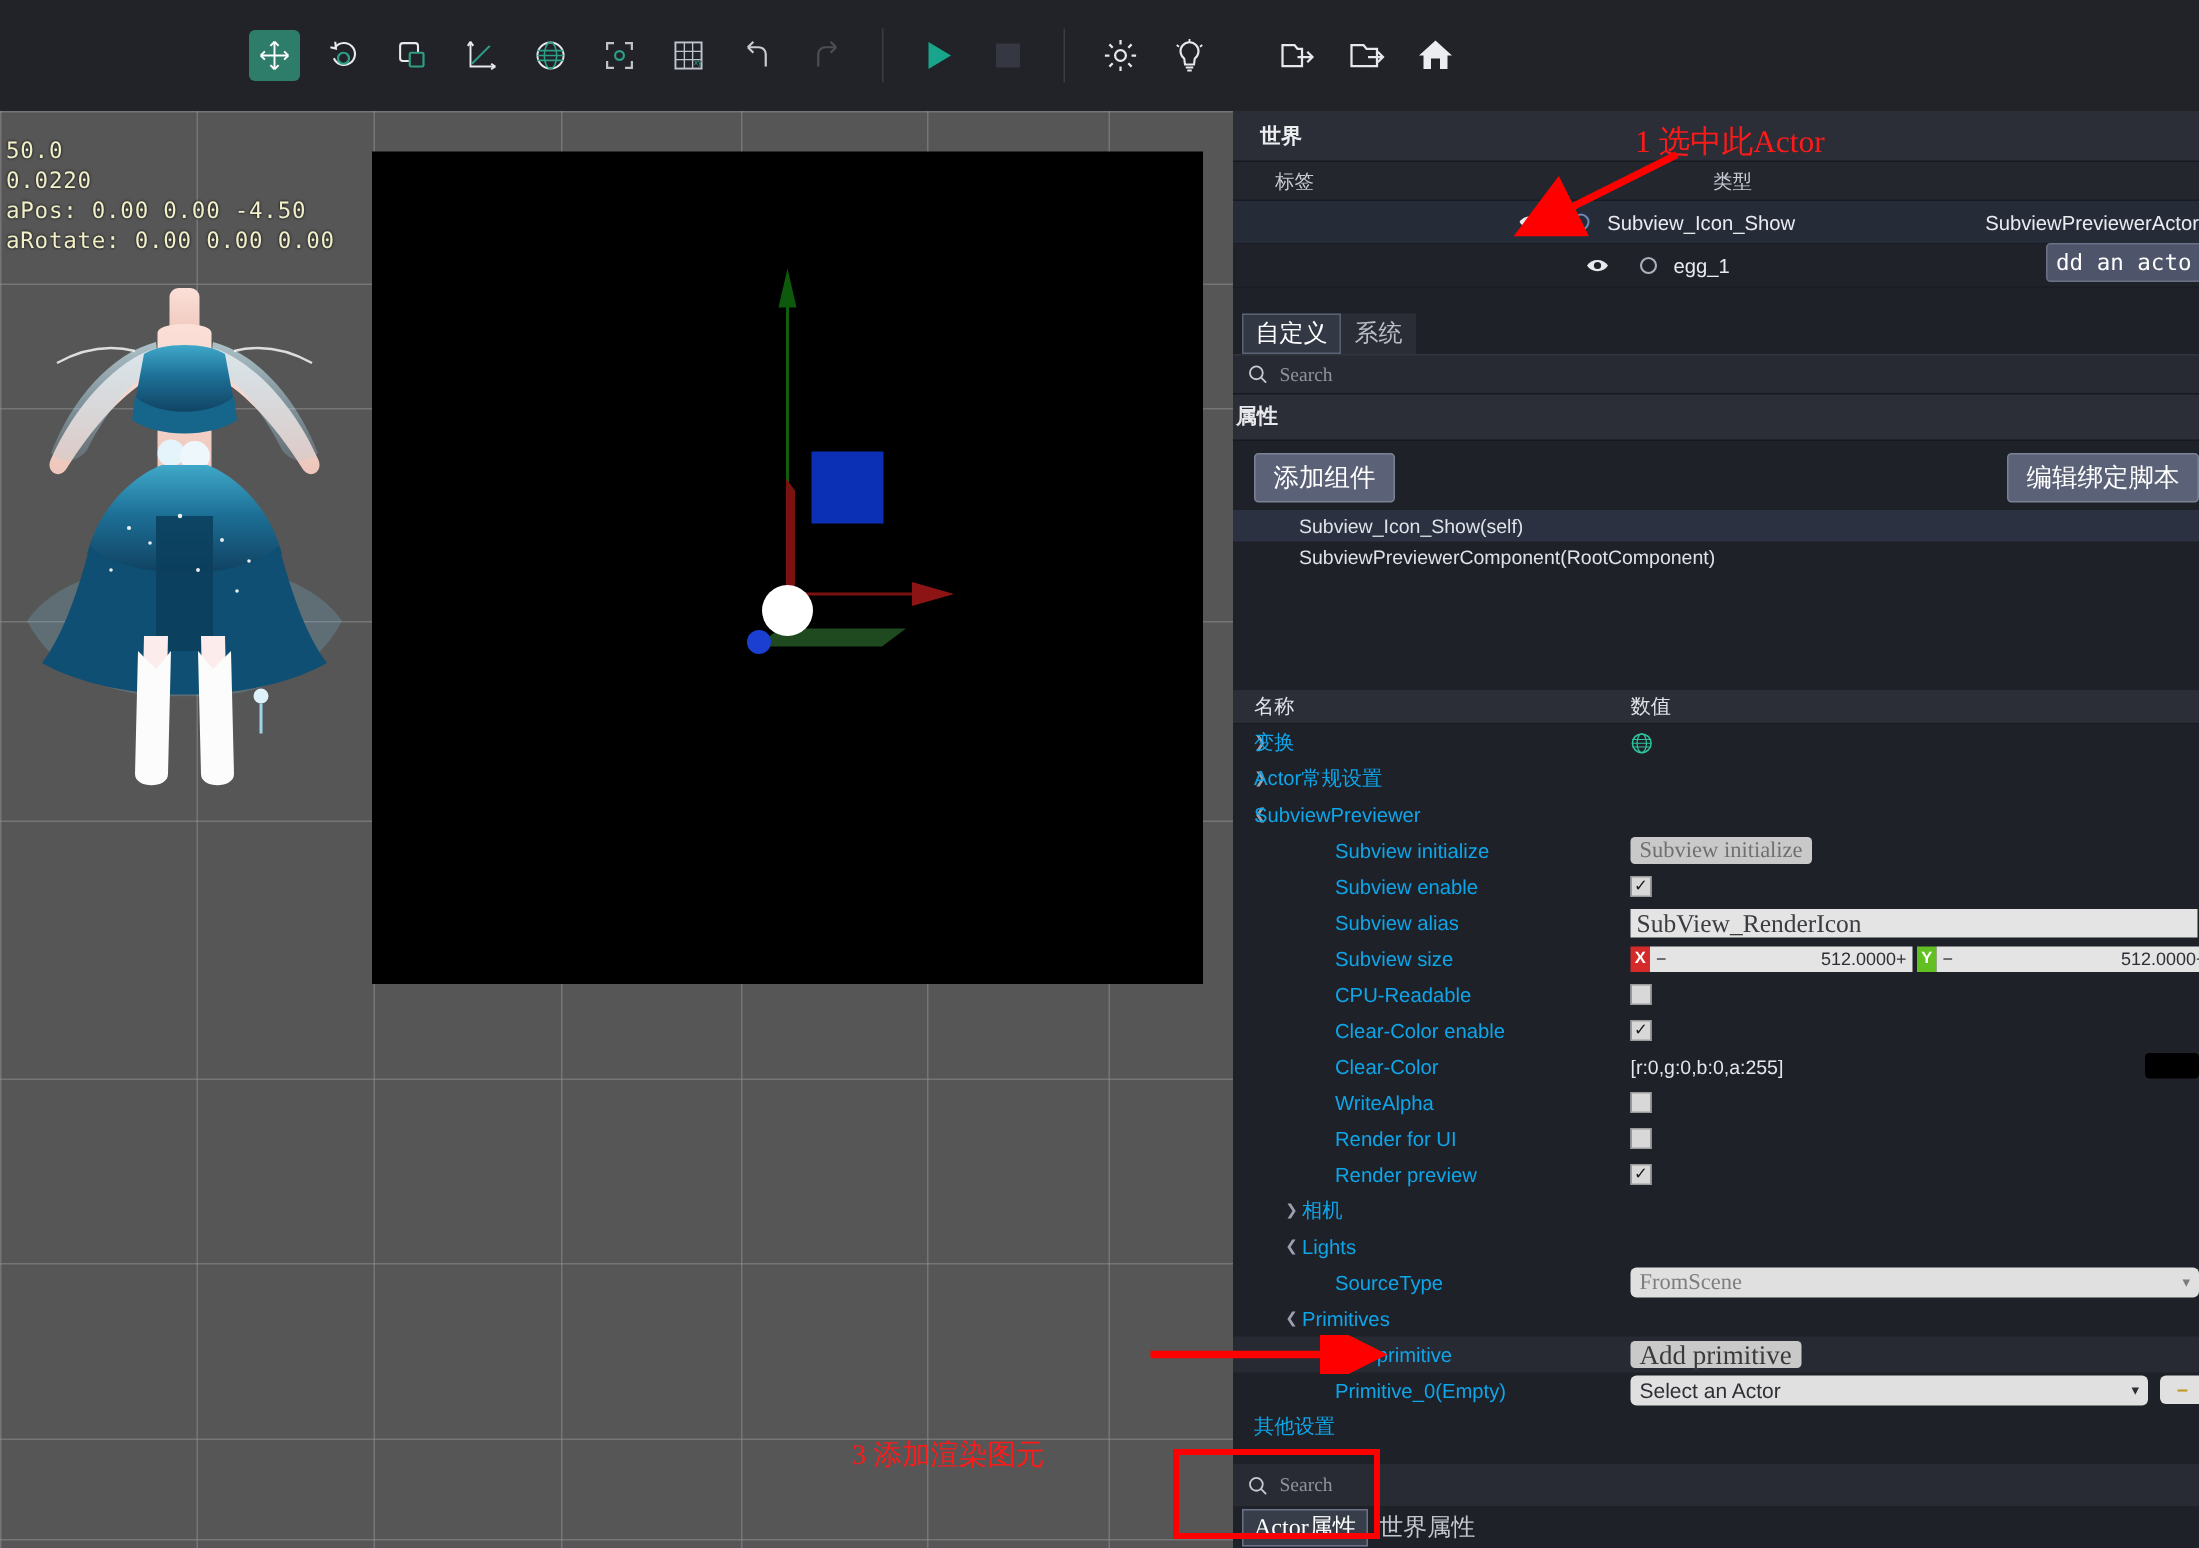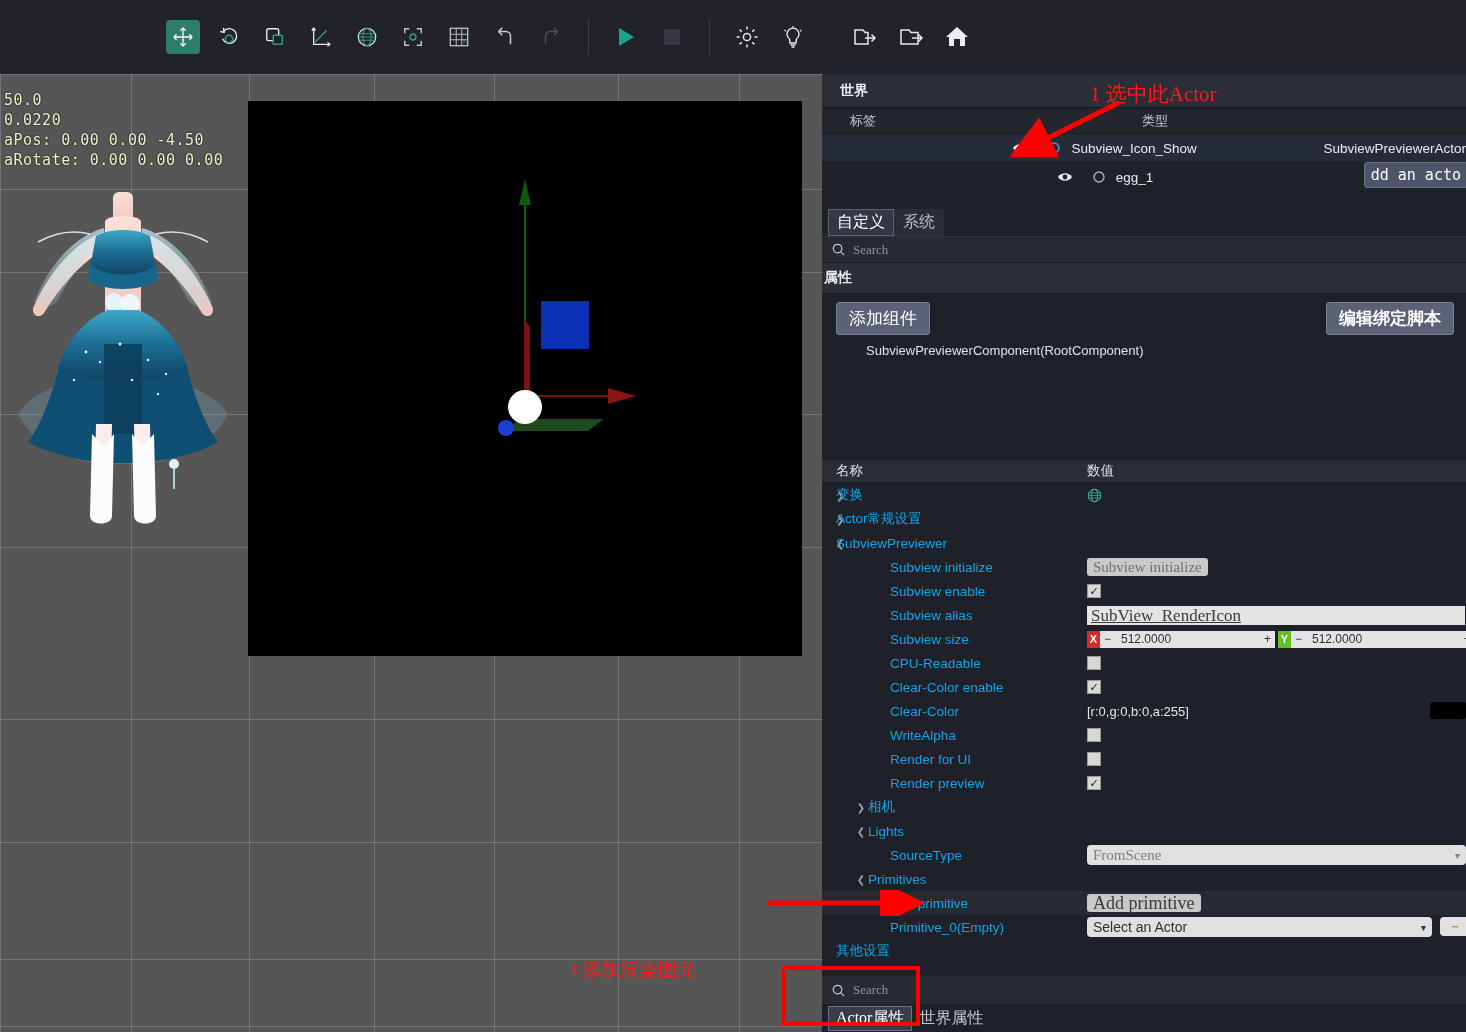--- a/index.html
+++ b/index.html
@@ -124,21 +124,21 @@
   }
 
   .btn-row { position: relative; height: 46px; }
   .blue-btn {
     position: absolute; top: 8px;
     background: #5b6278; color: #fff; font-size: 17px;
     font-family: "Liberation Serif", serif;
     padding: 4px 12px; border: 1px solid #7b8296; border-radius: 3px;
   }
   .blue-btn.l { left: 14px; }
-  .blue-btn.r { right: 12px; font-weight: bold; }
+  .blue-btn.r { right: 0; }
 
   .comp-row { height: 21px; font-size: 13px; padding-left: 44px; color: #dfe2e8; display:flex; align-items:center; }
   .comp-row.sel { background: #2b3140; }
 
   .tbl-head {
     position: absolute; left: 0; top: 386px; width: 644px; height: 23px;
     background: #2b2e36; display: flex; align-items: center;
     font-size: 13.5px; color: #dfe2e8;
     border-bottom: 1px solid #191b22;
   }
@@ -161,31 +161,31 @@
   .gray-btn {
     background: #c9c9c9; color: #707070; font-size: 15px;
     font-family: "Liberation Serif", serif;
     padding: 0 6px; border-radius: 3px; line-height: 18px;
   }
   .gray-btn.dark-text { color: #3a3a3a; }
   .text-field {
     background: #e4e4e4; color: #3a3c42; font-size: 17px;
     font-family: "Liberation Serif", serif;
     height: 19px; line-height: 19px; padding-left: 4px;
-    width: 378px; overflow: hidden; white-space: nowrap; text-decoration: underline;
+    width: 378px; overflow: hidden; white-space: nowrap;
   }
   .vecfield { display: flex; align-items: center; height: 17px; }
   .vec-tag { width: 13px; height: 17px; color: #fff; font-size: 11px; font-weight: bold;
              display:flex; align-items:center; justify-content:center; }
   .vec-tag.x { background: #d42a2a; }
   .vec-tag.y { background: #62c022; }
   .vec-body { background: #e4e4e4; color: #2d2f35; font-size: 12px;
               height: 17px; display: flex; align-items: center;
               justify-content: space-between; padding: 0 4px; }
-  .vec-body .num { margin-left: 10px; }
+  .vec-body .num { margin-left: 10px; text-align: right; }
   .swatch-color { position: absolute; right: 0px; top: 3px; width: 36px; height: 17px; background: #000; border-radius: 3px; }
   .sel-box {
     background: #e0e0e0; color: #2d2f35; font-size: 14px;
     height: 20px; display: flex; align-items: center; justify-content: space-between;
     padding: 0 6px; border-radius: 4px;
   }
   .sel-box.ph-text { color: #7d7d7d; font-size: 15px; font-family: "Liberation Serif", serif; }
   .minus-btn {
     position: absolute; right: -4px; top: 2px; width: 30px; height: 19px;
     background: #e0e0e0; border-radius: 4px;
@@ -517,20 +517,21 @@
       <span class="ph">Search</span>
     </div>
 
     <div class="sec-head">属性</div>
 
     <div class="btn-row">
       <div class="blue-btn l">添加组件</div>
       <div class="blue-btn r">编辑绑定脚本</div>
     </div>
 
+    <div class="comp-row sel">Subview_Icon_Show(self)</div>
     <div class="comp-row">SubviewPreviewerComponent(RootComponent)</div>
 
     <div class="tbl-head">
       <div class="c1">名称</div>
       <div>数值</div>
     </div>
 
     <div id="proptable">
 
       <div class="prow">

